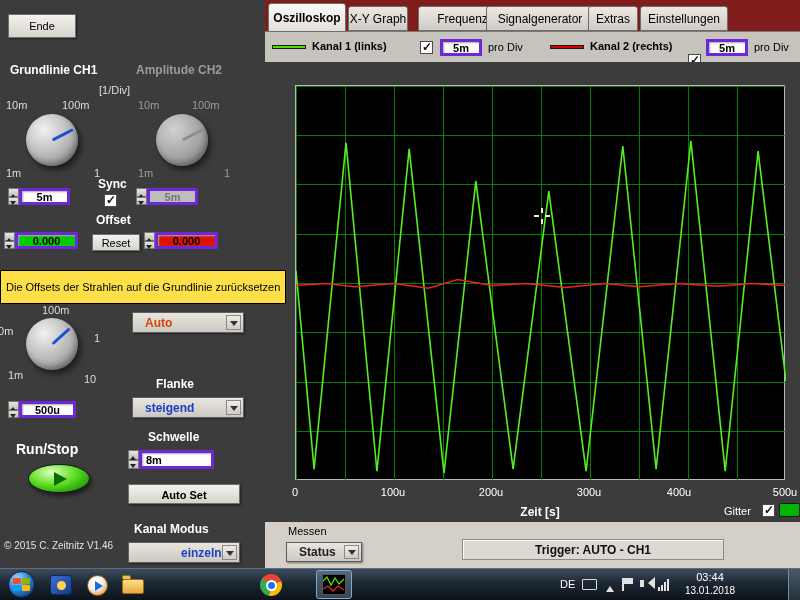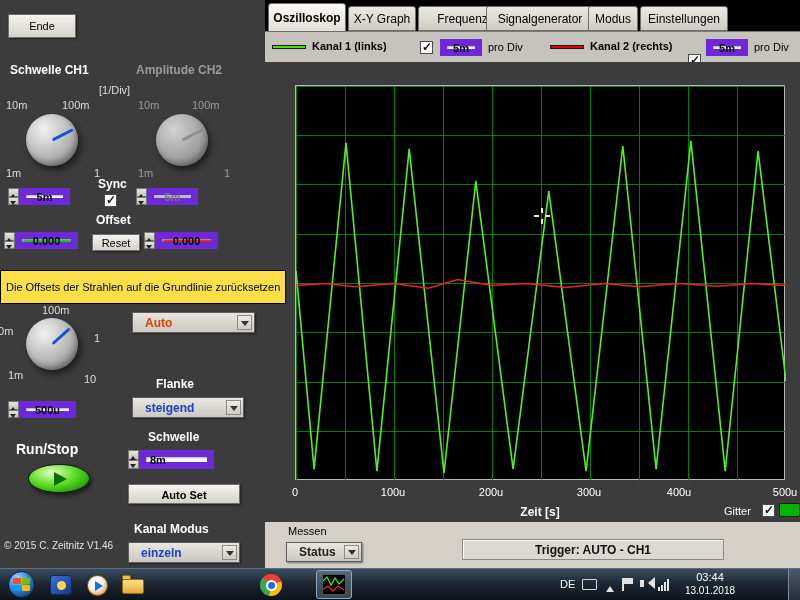--- a/index.html
+++ b/index.html
@@ -4,21 +4,21 @@
 <style>
   *{box-sizing:border-box;margin:0;padding:0}
   html,body{width:800px;height:600px;overflow:hidden}
   body{position:relative;background:#3c3c3c;font-family:"Liberation Sans",sans-serif;-webkit-font-smoothing:antialiased}
   .abs{position:absolute}
   .wlbl{color:#fff;font-weight:bold;font-size:12px;white-space:nowrap}
   .dis{color:#9b9b9b !important}
   .scale{color:#ddd;font-size:11px;white-space:nowrap}
   .blk{color:#000;font-size:11px;white-space:nowrap}
   .btn{background:linear-gradient(#f4f2ee,#d6d3cc);border:1px solid #6f6f6f;box-shadow:1px 1px 2px rgba(0,0,0,.5);font-size:11px;color:#000;text-align:center;font-family:"Liberation Sans",sans-serif;cursor:default;line-height:20px}
-  .field{background:#fff;border:7px solid #6d28d9;box-shadow:inset 1px 1px 2px #aaa;font-size:11px;color:#000;display:flex;align-items:center;justify-content:center;font-weight:bold;white-space:nowrap}
+  .field{background:#fff;border:3px solid #6d28d9;box-shadow:inset 1px 1px 2px #aaa;font-size:11px;color:#000;display:flex;align-items:center;justify-content:center;font-weight:bold;white-space:nowrap}
   .field.left{justify-content:flex-start;padding-left:4px}
   .spinner{display:flex}
   .spin{width:11px;display:flex;flex-direction:column}
   .spin b{flex:1;background:linear-gradient(#e8e5de,#c4c1ba);border:1px solid #777;position:relative}
   .spin b.up::after{content:"";position:absolute;left:1px;top:2px;border:3px solid transparent;border-bottom:4px solid #222}
   .spin b.dn::after{content:"";position:absolute;left:1px;top:3px;border:3px solid transparent;border-top:4px solid #222}
   .spinner .field{flex:1}
   .spinner.disabled .field{background:#bdbdbd;color:#777;box-shadow:none}
   .cb{width:13px;height:13px;background:#fff;border:1px solid #4a4a4a;position:relative}
   .cb.checked::after{content:"✓";position:absolute;left:1px;top:-2px;font-size:12px;font-weight:bold;color:#111}
@@ -40,21 +40,21 @@
   .traytxt{color:#fff;font-size:11px;white-space:nowrap}
   .bars{display:flex;align-items:flex-end;gap:1px}
   .bars span{width:2px;background:#e6e6e6;display:block}
 </style>
 </head>
 <body>
 
 <div id="left-panel" class="abs" style="left:0;top:0;width:265px;height:568px">
   <button class="btn abs" style="left:8px;top:14px;width:68px;height:24px">Ende</button>
 
-  <div class="abs wlbl" style="left:10px;top:63px">Schwelle CH1</div>
+  <div class="abs wlbl" style="left:10px;top:63px">Grundlinie CH1</div>
   <div class="abs wlbl dis" style="left:136px;top:63px">Amplitude CH2</div>
   <div class="abs scale" style="left:99px;top:84px">[1/Div]</div>
 
   <div class="abs scale" style="left:6px;top:99px">10m</div>
   <div class="abs scale" style="left:62px;top:99px">100m</div>
   <div class="abs scale" style="left:6px;top:167px">1m</div>
   <div class="abs scale" style="left:94px;top:167px">1</div>
   <div class="abs knob" style="left:26px;top:114px">
       <i style="transform:rotate(243deg)"></i>
     </div>
@@ -119,53 +119,53 @@
       </span>
     <span class="field">500u</span>
   </div>
 
   <div class="abs wlbl" style="left:16px;top:441px;font-size:14px">Run/Stop</div>
   <div class="runbtn" style="left:28px;top:464px"></div>
 
   <div class="abs" style="left:4px;top:540px;color:#e2e2e2;font-size:10px;white-space:nowrap">© 2015  C. Zeitnitz V1.46</div>
 
   <div class="abs wlbl" style="left:158px;top:288px;font-size:13px">Trigger</div>
-  <div class="ring" style="left:132px;top:312px;width:123px;height:21px">
+  <div class="ring" style="left:132px;top:312px;width:112px;height:21px">
     <span style="color: rgb(216, 68, 0);">Auto</span>
     <span class="arr"></span>
   </div>
   <div class="abs wlbl" style="left:156px;top:377px">Flanke</div>
   <div class="ring" style="left:132px;top:397px;width:112px;height:21px">
     <span style="color: rgb(28, 63, 196);">steigend</span>
     <span class="arr"></span>
   </div>
   <div class="abs wlbl" style="left:148px;top:430px">Schwelle</div>
   <div class="abs spinner" style="left:128px;top:450px;width:86px;height:19px">
     <span class="spin">
         <b class="up"></b>
         <b class="dn"></b>
       </span>
     <span class="field left">8m</span>
   </div>
   <button class="btn abs" style="left:128px;top:484px;width:112px;height:20px;font-weight:bold">Auto Set</button>
   <div class="abs wlbl" style="left:134px;top:522px">Kanal Modus</div>
   <div class="ring" style="left:128px;top:542px;width:112px;height:21px">
-    <span style="color: rgb(28, 63, 196);">einzeln</span>
+    <span style="color: rgb(28, 63, 196); margin-left: 40px;">einzeln</span>
     <span class="arr"></span>
   </div>
 </div>
 
 <div class="abs tooltip" style="left:0;top:270px">Die Offsets der Strahlen auf die Grundlinie zurücksetzen</div>
 
-<div id="tab-bar" class="abs" style="left:265px;top:0;width:535px;height:32px;background:#000000;border-bottom:1px solid #7c7974">
+<div id="tab-bar" class="abs" style="left:265px;top:0;width:535px;height:32px;background:#7f1d1d;border-bottom:1px solid #7c7974">
   <div class="tab active" style="left:3px;width:78px">Oszilloskop</div>
-  <div class="tab" style="left:83px;width:68px">X-Y Graph</div>
+  <div class="tab" style="left:83px;width:60px">X-Y Graph</div>
   <div class="tab" style="left:153px;width:89px">Frequenz</div>
   <div class="tab" style="left:221px;width:108px">Signalgenerator</div>
-  <div class="tab" style="left:323px;width:50px">Modus</div>
+  <div class="tab" style="left:323px;width:50px">Extras</div>
   <div class="tab" style="left:375px;width:88px">Einstellungen</div>
 </div>
 
 <div id="channel-bar" class="abs" style="left:265px;top:32px;width:535px;height:30px;background:#c6c3bc">
   <div class="abs swatch" style="left: 7px; top: 13px; width: 34px; height: 4px; background: rgb(76, 224, 0);"></div>
   <div class="abs blk" style="left:47px;top:8px;font-weight:bold">Kanal 1 (links)</div>
   <div class="abs cb checked" style="left:155px;top:9px"></div>
   <div class="abs field" style="left:175px;top:7px;width:42px;height:17px">5m</div>
   <div class="abs blk" style="left:223px;top:9px">pro Div</div>
 

